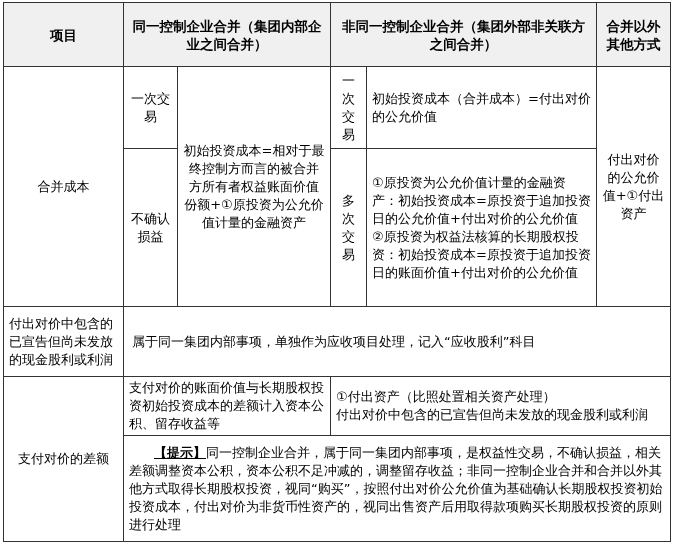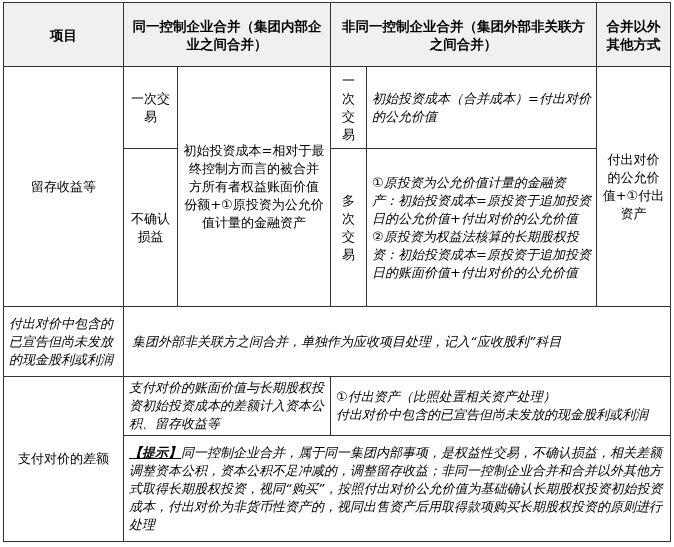--- a/index.html
+++ b/index.html
@@ -31,24 +31,24 @@
       vertical-align: middle;
       word-break: break-all;
     }
     th {
       background: #f0f0f0;
       font-weight: bold;
       font-size: 13.5px;
       text-align: center;
     }
     .c { text-align: center; }
-    .l { text-align: left; font-style: italic; }
+    .l { text-align: left; }
     .vert { padding: 2px 3px !important; text-align: center; }
     .vert span { display: block; line-height: 18px; }
-    .tip-label { font-weight: bold; text-decoration: underline; }
+    .tip-label { font-weight: bold; text-decoration: underline; margin-left: 25px; }
   </style>
 </head>
 <body>
 
 <table class="main">
   <colgroup>
     <col style="width:120px">
     <col style="width:54px">
     <col style="width:153px">
     <col style="width:36px">
@@ -58,21 +58,21 @@
 
   <tbody>
       <tr style="height:64px">
     <th>项目</th>
     <th colspan="2">同一控制企业合并（集团内部企业之间合并）</th>
     <th colspan="2">非同一控制企业合并（集团外部非关联方之间合并）</th>
     <th>合并以外其他方式</th>
   </tr>
 
   <tr style="height:82px">
-    <td rowspan="2" class="c">留存收益等</td>
+    <td rowspan="2" class="c">合并成本</td>
     <td class="c">一次交易</td>
     <td rowspan="2" class="c">初始投资成本=相对于最终控制方而言的被合并方所有者权益账面价值份额+①原投资为公允价值计量的金融资产</td>
     <td class="vert">
       <span>一</span>
       <span>次</span>
       <span>交</span>
       <span>易</span>
     </td>
     <td class="l">初始投资成本（合并成本）=付出对价的公允价值</td>
     <td rowspan="2" class="c">付出对价的公允价值+①付出资产</td>
@@ -87,21 +87,21 @@
       <span>易</span>
     </td>
     <td class="l">
       <div>①原投资为公允价值计量的金融资产：初始投资成本=原投资于追加投资日的公允价值+付出对价的公允价值</div>
       <div>②原投资为权益法核算的长期股权投资：初始投资成本=原投资于追加投资日的账面价值+付出对价的公允价值</div>
     </td>
   </tr>
 
   <tr style="height:70px">
     <td class="l">付出对价中包含的已宣告但尚未发放的现金股利或利润</td>
-    <td colspan="5" class="l" style="padding-left:8px">集团外部非关联方之间合并，单独作为应收项目处理，记入“应收股利”科目</td>
+    <td colspan="5" class="l" style="padding-left:8px">属于同一集团内部事项，单独作为应收项目处理，记入“应收股利”科目</td>
   </tr>
 
   <tr style="height:58px">
     <td rowspan="2" class="c">支付对价的差额</td>
     <td colspan="2" class="l">支付对价的账面价值与长期股权投资初始投资成本的差额计入资本公积、留存收益等</td>
     <td colspan="3" class="l">
       <div>①付出资产（比照处置相关资产处理）</div>
       <div>付出对价中包含的已宣告但尚未发放的现金股利或利润</div>
     </td>
   </tr>

